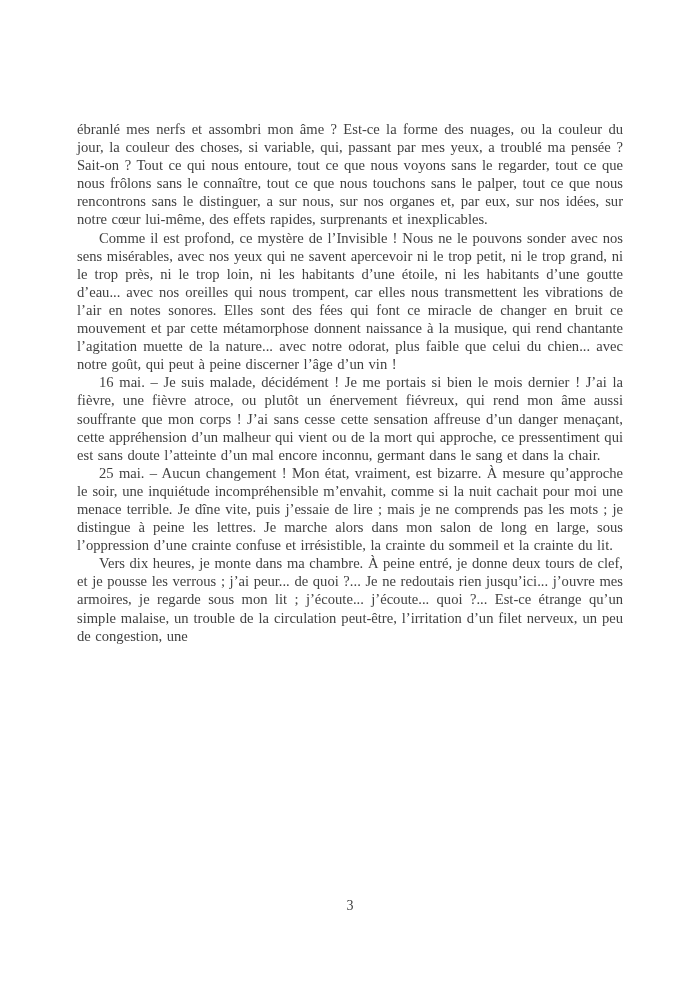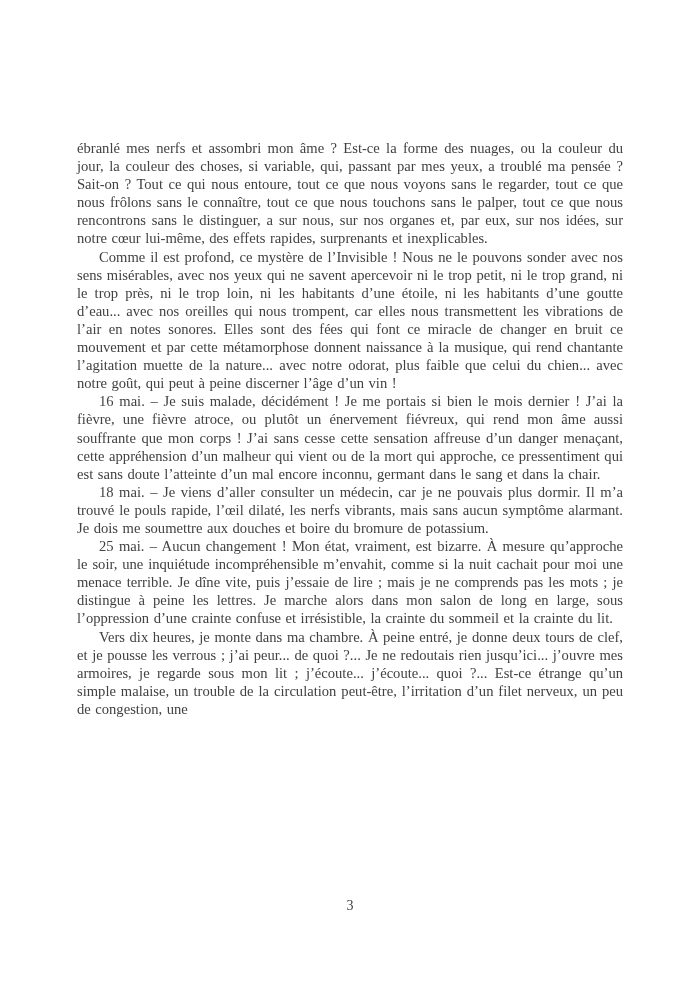--- a/index.html
+++ b/index.html
@@ -28,38 +28,36 @@
     word-spacing: 0.06em;
     hyphens: none;
   }
   .text-block p {
     margin: 0;
     padding: 0;
     text-indent: 22px;
   }
   .text-block p.noindent {
     text-indent: 0;
-    margin-top: 19px;
   }
   .page-number {
     position: absolute;
     top: 898px;
     left: 0;
     width: 100%;
     text-align: center;
     font-size: 14px;
     color: #414141;
   }
 </style>
 </head>
 <body>
 
 <div class="page">
   <div class="text-block">
     <p class="noindent">ébranlé mes nerfs et assombri mon âme&nbsp;? Est-ce la forme des nuages, ou la couleur du jour, la couleur des choses, si variable, qui, passant par mes yeux, a troublé ma pensée&nbsp;? Sait-on&nbsp;? Tout ce qui nous entoure, tout ce que nous voyons sans le regarder, tout ce que nous frôlons sans le connaître, tout ce que nous touchons sans le palper, tout ce que nous rencontrons sans le distinguer, a sur nous, sur nos organes et, par eux, sur nos idées, sur notre cœur lui-même, des effets rapides, surprenants et inexplicables.</p>
     <p>Comme il est profond, ce mystère de l’Invisible&nbsp;! Nous ne le pouvons sonder avec nos sens misérables, avec nos yeux qui ne savent apercevoir ni le trop petit, ni le trop grand, ni le trop près, ni le trop loin, ni les habitants d’une étoile, ni les habitants d’une goutte d’eau... avec nos oreilles qui nous trompent, car elles nous transmettent les vibrations de l’air en notes sonores. Elles sont des fées qui font ce miracle de changer en bruit ce mouvement et par cette métamorphose donnent naissance à la musique, qui rend chantante l’agitation muette de la nature... avec notre odorat, plus faible que celui du chien... avec notre goût, qui peut à peine discerner l’âge d’un vin&nbsp;!</p>
     <p>16 mai. – Je suis malade, décidément&nbsp;! Je me portais si bien le mois dernier&nbsp;! J’ai la fièvre, une fièvre atroce, ou plutôt un énervement fiévreux, qui rend mon âme aussi souffrante que mon corps&nbsp;! J’ai sans cesse cette sensation affreuse d’un danger menaçant, cette appréhension d’un malheur qui vient ou de la mort qui approche, ce pressentiment qui est sans doute l’atteinte d’un mal encore inconnu, germant dans le sang et dans la chair.</p>
-    <p>18 mai. – Je viens d’aller consulter un médecin, car je ne pouvais plus dormir. Il m’a trouvé le pouls rapide, l’œil dilaté, les nerfs vibrants, mais sans aucun symptôme alarmant. Je dois me soumettre aux douches et boire du bromure de potassium.</p>
     <p>25 mai. – Aucun changement&nbsp;! Mon état, vraiment, est bizarre. À mesure qu’approche le soir, une inquiétude incompréhensible m’envahit, comme si la nuit cachait pour moi une menace terrible. Je dîne vite, puis j’essaie de lire&nbsp;; mais je ne comprends pas les mots&nbsp;; je distingue à peine les lettres. Je marche alors dans mon salon de long en large, sous l’oppression d’une crainte confuse et irrésistible, la crainte du sommeil et la crainte du lit.</p>
     <p>Vers dix heures, je monte dans ma chambre. À peine entré, je donne deux tours de clef, et je pousse les verrous&nbsp;; j’ai peur... de quoi&nbsp;?... Je ne redoutais rien jusqu’ici... j’ouvre mes armoires, je regarde sous mon lit&nbsp;; j’écoute... j’écoute... quoi&nbsp;?... Est-ce étrange qu’un simple malaise, un trouble de la circulation peut-être, l’irritation d’un filet nerveux, un peu de congestion, une</p>
   </div>
   <div class="page-number">3</div>
 </div>
 
 </body></html>

